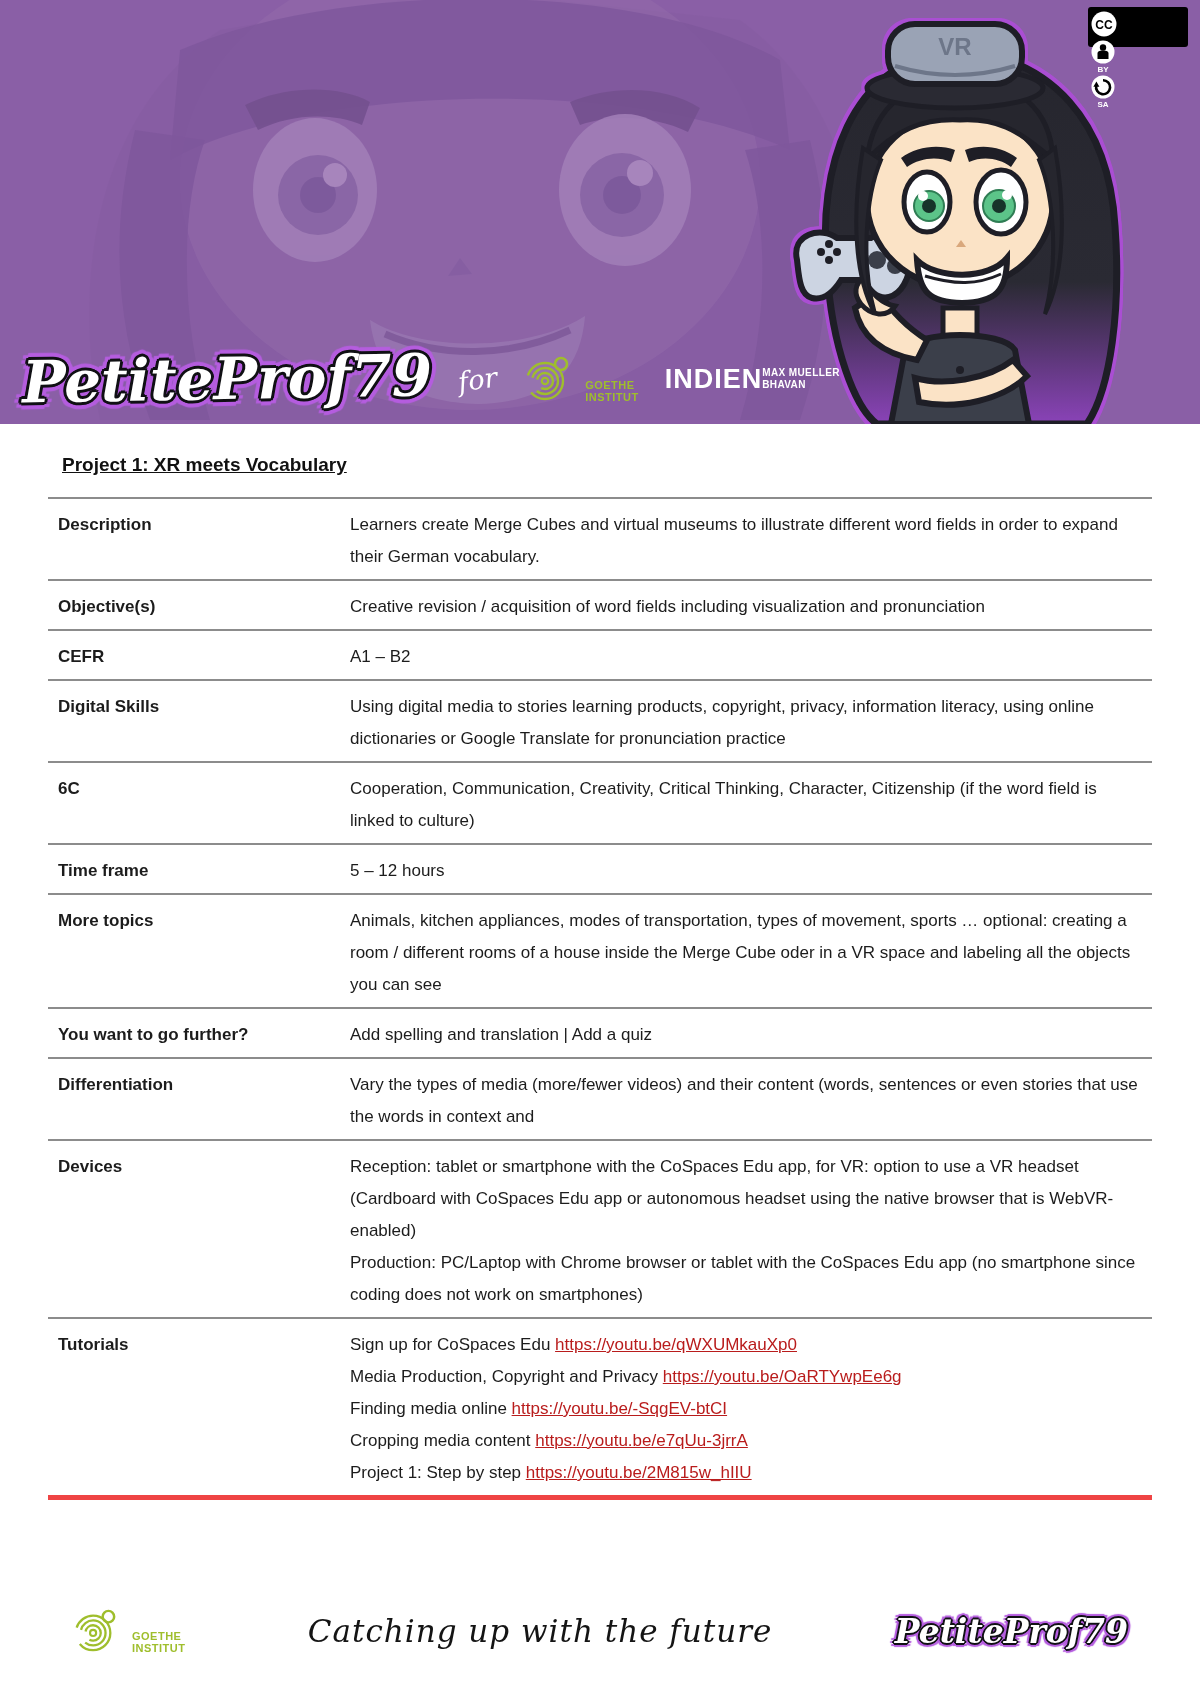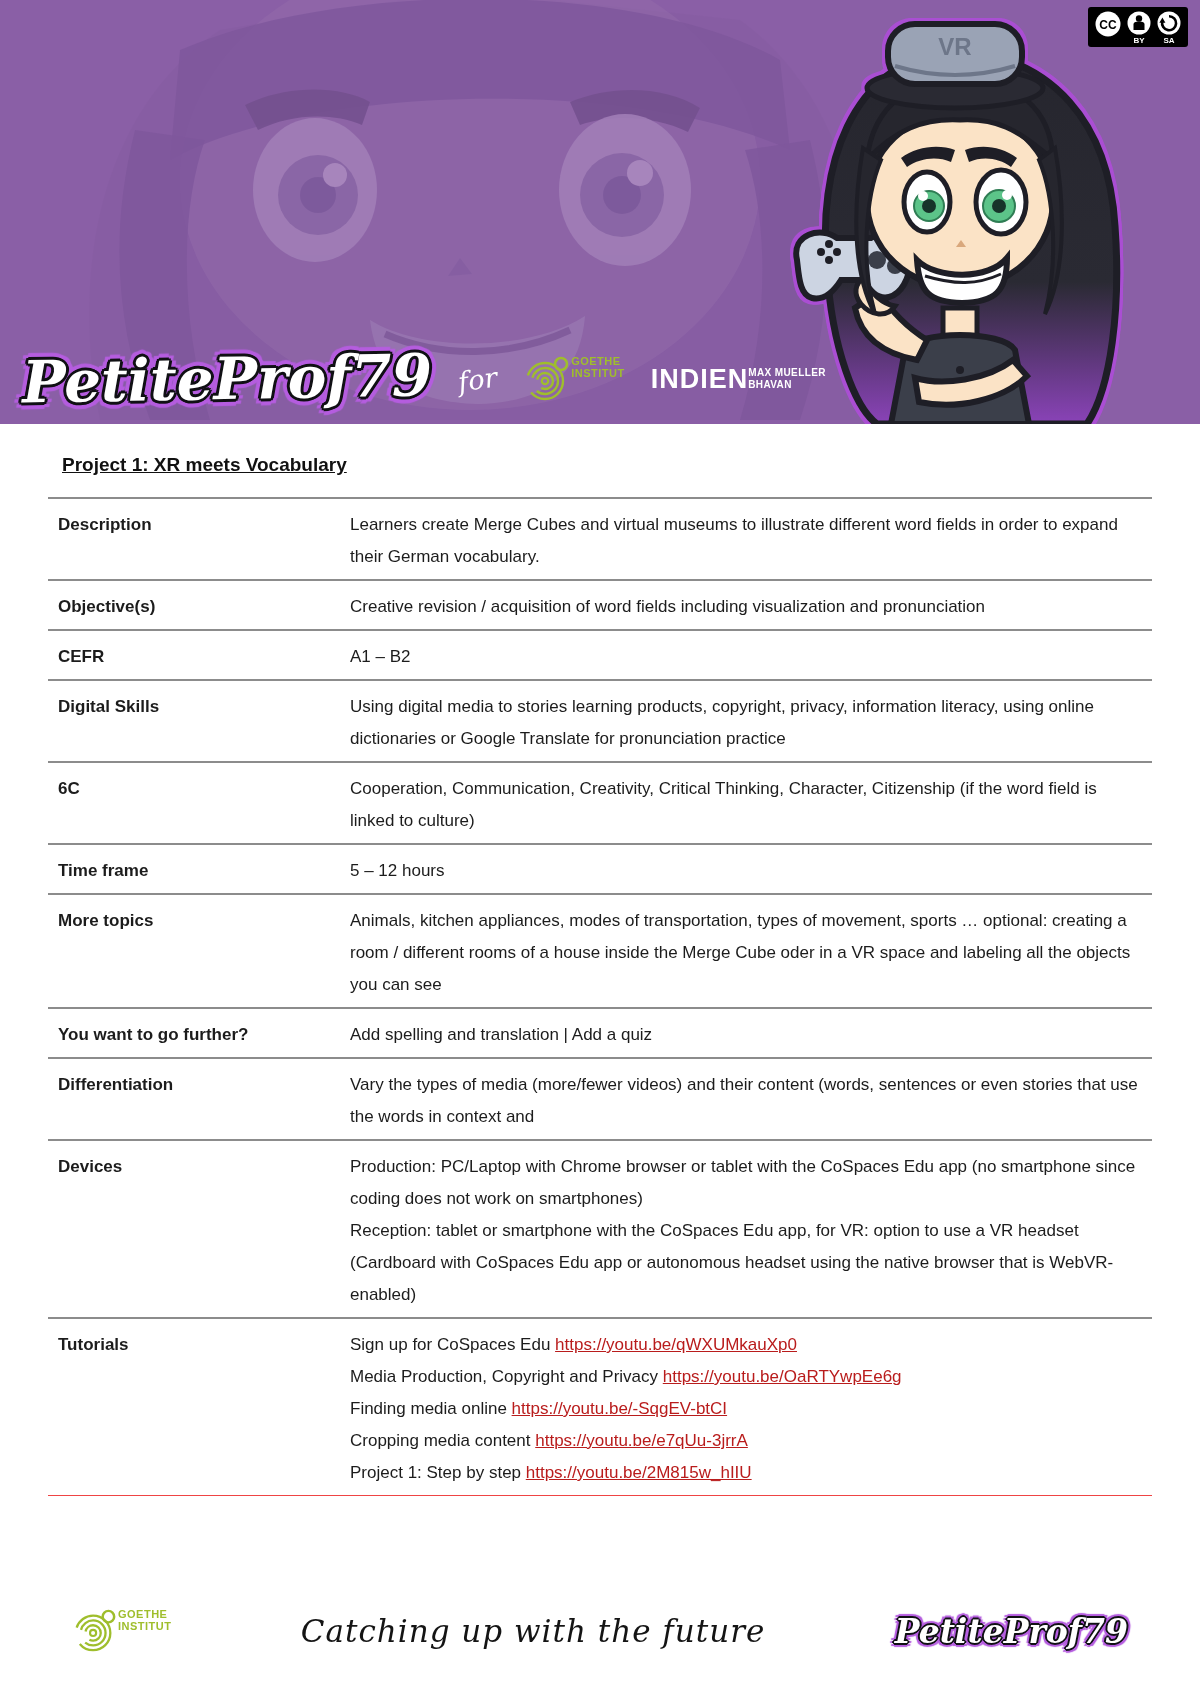--- a/index.html
+++ b/index.html
@@ -12,36 +12,36 @@
   .mascot{position:absolute;right:55px;top:8px;
     filter:drop-shadow(3px 0 0 #aa4ed3) drop-shadow(-3px 0 0 #aa4ed3) drop-shadow(0 3px 0 #aa4ed3) drop-shadow(0 -3px 0 #aa4ed3);}
   .logo-row{position:absolute;left:22px;bottom:16px;display:flex;align-items:center;gap:26px;}
   .script-logo{font-family:"DejaVu Serif",serif;font-style:italic;font-weight:bold;color:#ffffff;
     text-shadow:3px 0 0 #101014,-3px 0 0 #101014,0 3px 0 #101014,0 -3px 0 #101014,
       2px 2px 0 #101014,-2px -2px 0 #101014,2px -2px 0 #101014,-2px 2px 0 #101014,
       7px 0 1px #b55ddf,-7px 0 1px #b55ddf,0 7px 1px #b55ddf,0 -7px 1px #b55ddf,
       5px 5px 1px #b55ddf,-5px -5px 1px #b55ddf,5px -5px 1px #b55ddf,-5px 5px 1px #b55ddf;}
   .logo-main{font-size:58px;line-height:1;transform:rotate(-1deg);}
   .for-text{font-family:"DejaVu Serif",serif;font-style:italic;font-size:27px;color:#fff;transform:rotate(-8deg);}
-  .goethe{display:flex;align-items:flex-start;gap:0;}
+  .goethe{display:flex;align-items:flex-end;gap:14px;}
   .goethe-text{font-size:11px;font-weight:bold;line-height:1.1;letter-spacing:.5px;}
   .goethe-text.green{color:#9fbe2c;}
   .indien{display:flex;align-items:center;color:#fff;}
   .indien-name{font-size:27px;font-weight:bold;letter-spacing:1px;}
   .indien-sub{font-size:10px;font-weight:bold;line-height:1.25;letter-spacing:.4px;}
 
   
   .cc-badge{position:absolute;top:7px;right:12px;width:100px;height:40px;background:#000;border-radius:3px;
-    display:flex;align-items:flex-start;justify-content:space-evenly;padding:3px 2px 2px;box-sizing:border-box;}
+    display:flex;align-items:flex-start;justify-content:space-evenly;padding:3px 2px 2px;box-sizing:border-box;flex-direction:column;}
   .cc-col{display:flex;flex-direction:column;align-items:center;}
   .cc-col .lbl{color:#fff;font-size:8px;font-weight:bold;line-height:1;margin-top:1px;}
 
   
   .doc-title{margin:30px 0 16px 62px;font-size:19px;font-weight:bold;text-decoration:underline;color:#111;}
-  .ptable{margin:21px 48px 0 48px;border-bottom:1px solid #ef4444;}
+  .ptable{margin:21px 48px 0 48px;border-bottom:5px solid #ef4444;}
   .trow{display:flex;border-top:2px solid #8c8c8c;padding:6px 0 6px 0;}
   .tlabel{flex:0 0 292px;padding:4px 10px 0 10px;box-sizing:border-box;font-weight:bold;font-size:17px;line-height:32px;}
   .tvalue{flex:1;padding:4px 14px 0 10px;font-size:17px;line-height:32px;}
   .tvalue a{color:#b91c1c;text-decoration:underline;}
 
   
   .footer{position:absolute;left:0;top:1586px;width:1200px;height:90px;display:flex;align-items:center;justify-content:space-between;padding:0 72px;box-sizing:border-box;}
   .tagline{font-family:"DejaVu Serif",serif;font-style:italic;font-size:31px;color:#141414;letter-spacing:1px;}
   .logo-small{font-size:33px;line-height:1;
     text-shadow:2px 0 0 #101014,-2px 0 0 #101014,0 2px 0 #101014,0 -2px 0 #101014,
@@ -258,22 +258,22 @@
       </div>
       <div class="trow">
         <div class="tlabel">Differentiation</div>
         <div class="tvalue">
           <div><span>Vary the types of media (more/fewer videos) and their content (words, sentences or even stories that use the words in context and</span></div>
         </div>
       </div>
       <div class="trow">
         <div class="tlabel">Devices</div>
         <div class="tvalue">
+          <div><span>Reception: tablet or smartphone with the CoSpaces Edu app, for VR: option to use a VR headset (Cardboard with CoSpaces Edu app or autonomous headset using the native browser that is WebVR-enabled)</span></div>
           <div><span>Production: PC/Laptop with Chrome browser or tablet with the CoSpaces Edu app (no smartphone since coding does not work on smartphones)</span></div>
-          <div><span>Reception: tablet or smartphone with the CoSpaces Edu app, for VR: option to use a VR headset (Cardboard with CoSpaces Edu app or autonomous headset using the native browser that is WebVR-enabled)</span></div>
         </div>
       </div>
       <div class="trow">
         <div class="tlabel">Tutorials</div>
         <div class="tvalue">
           <div><span>Sign up for CoSpaces Edu </span><a href="#">https://youtu.be/qWXUMkauXp0</a></div>
           <div><span>Media Production, Copyright and Privacy </span><a href="#">https://youtu.be/OaRTYwpEe6g</a></div>
           <div><span>Finding media online </span><a href="#">https://youtu.be/-SqgEV-btCI</a></div>
           <div><span>Cropping media content </span><a href="#">https://youtu.be/e7qUu-3jrrA</a></div>
           <div><span>Project 1: Step by step </span><a href="#">https://youtu.be/2M815w_hIIU</a></div>

